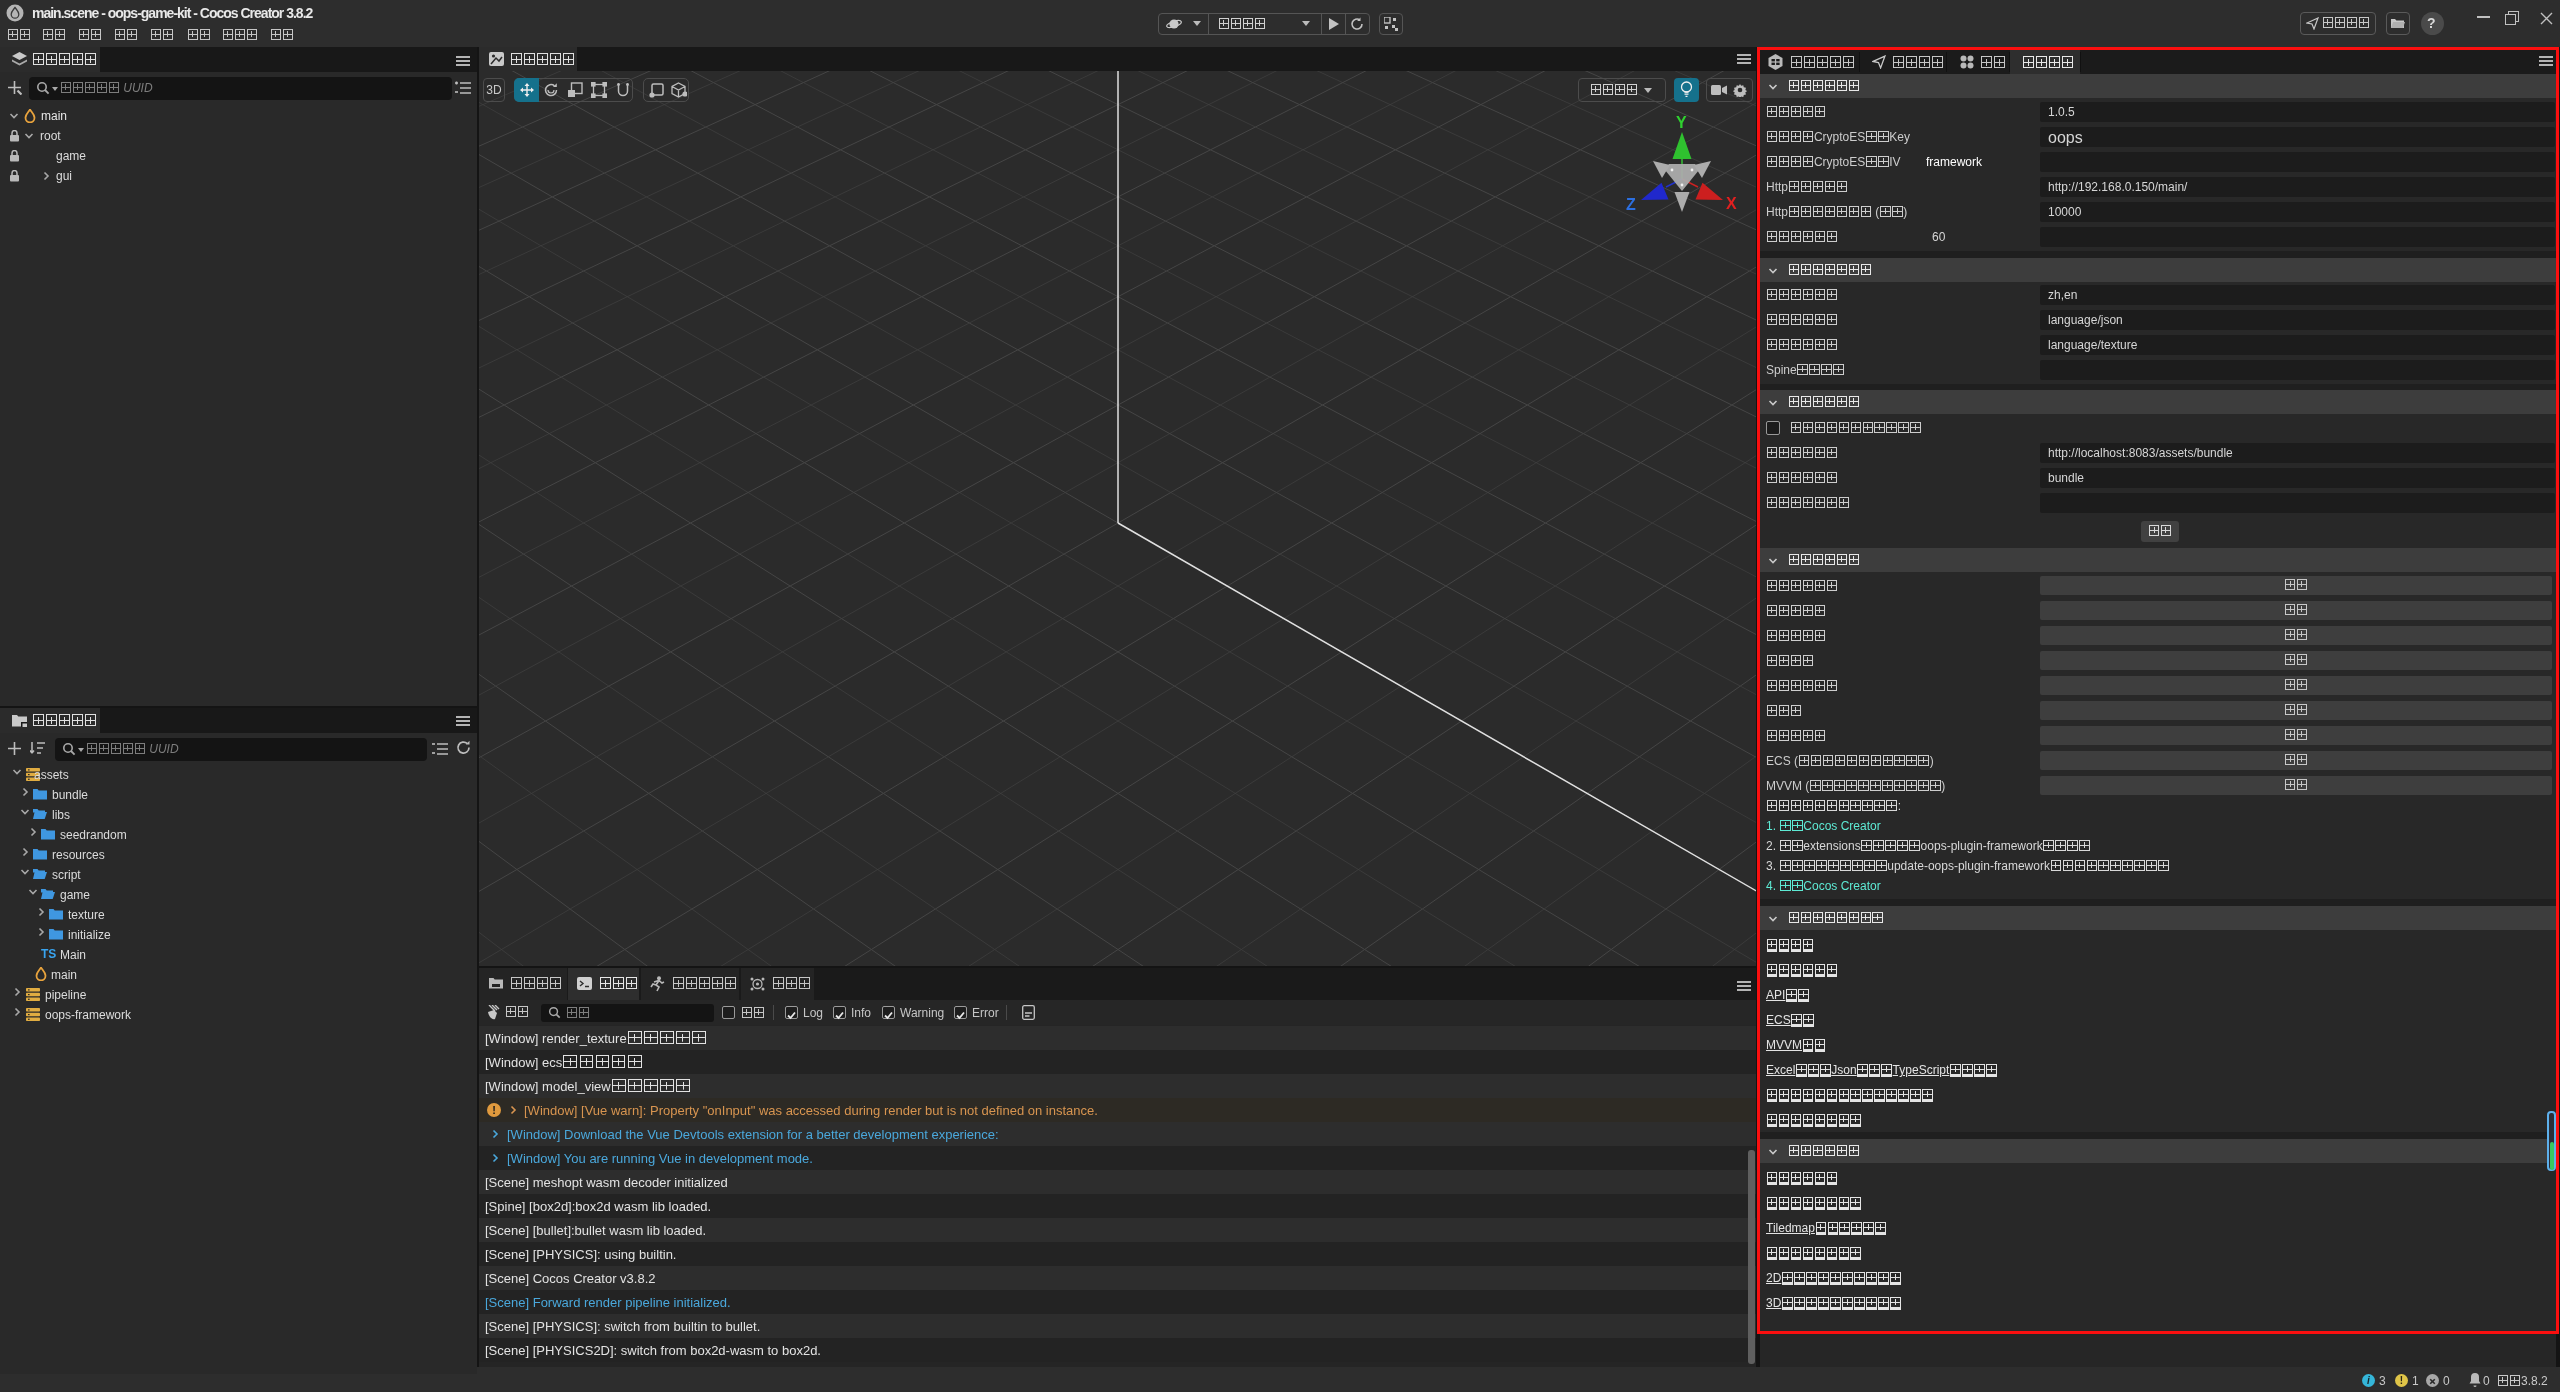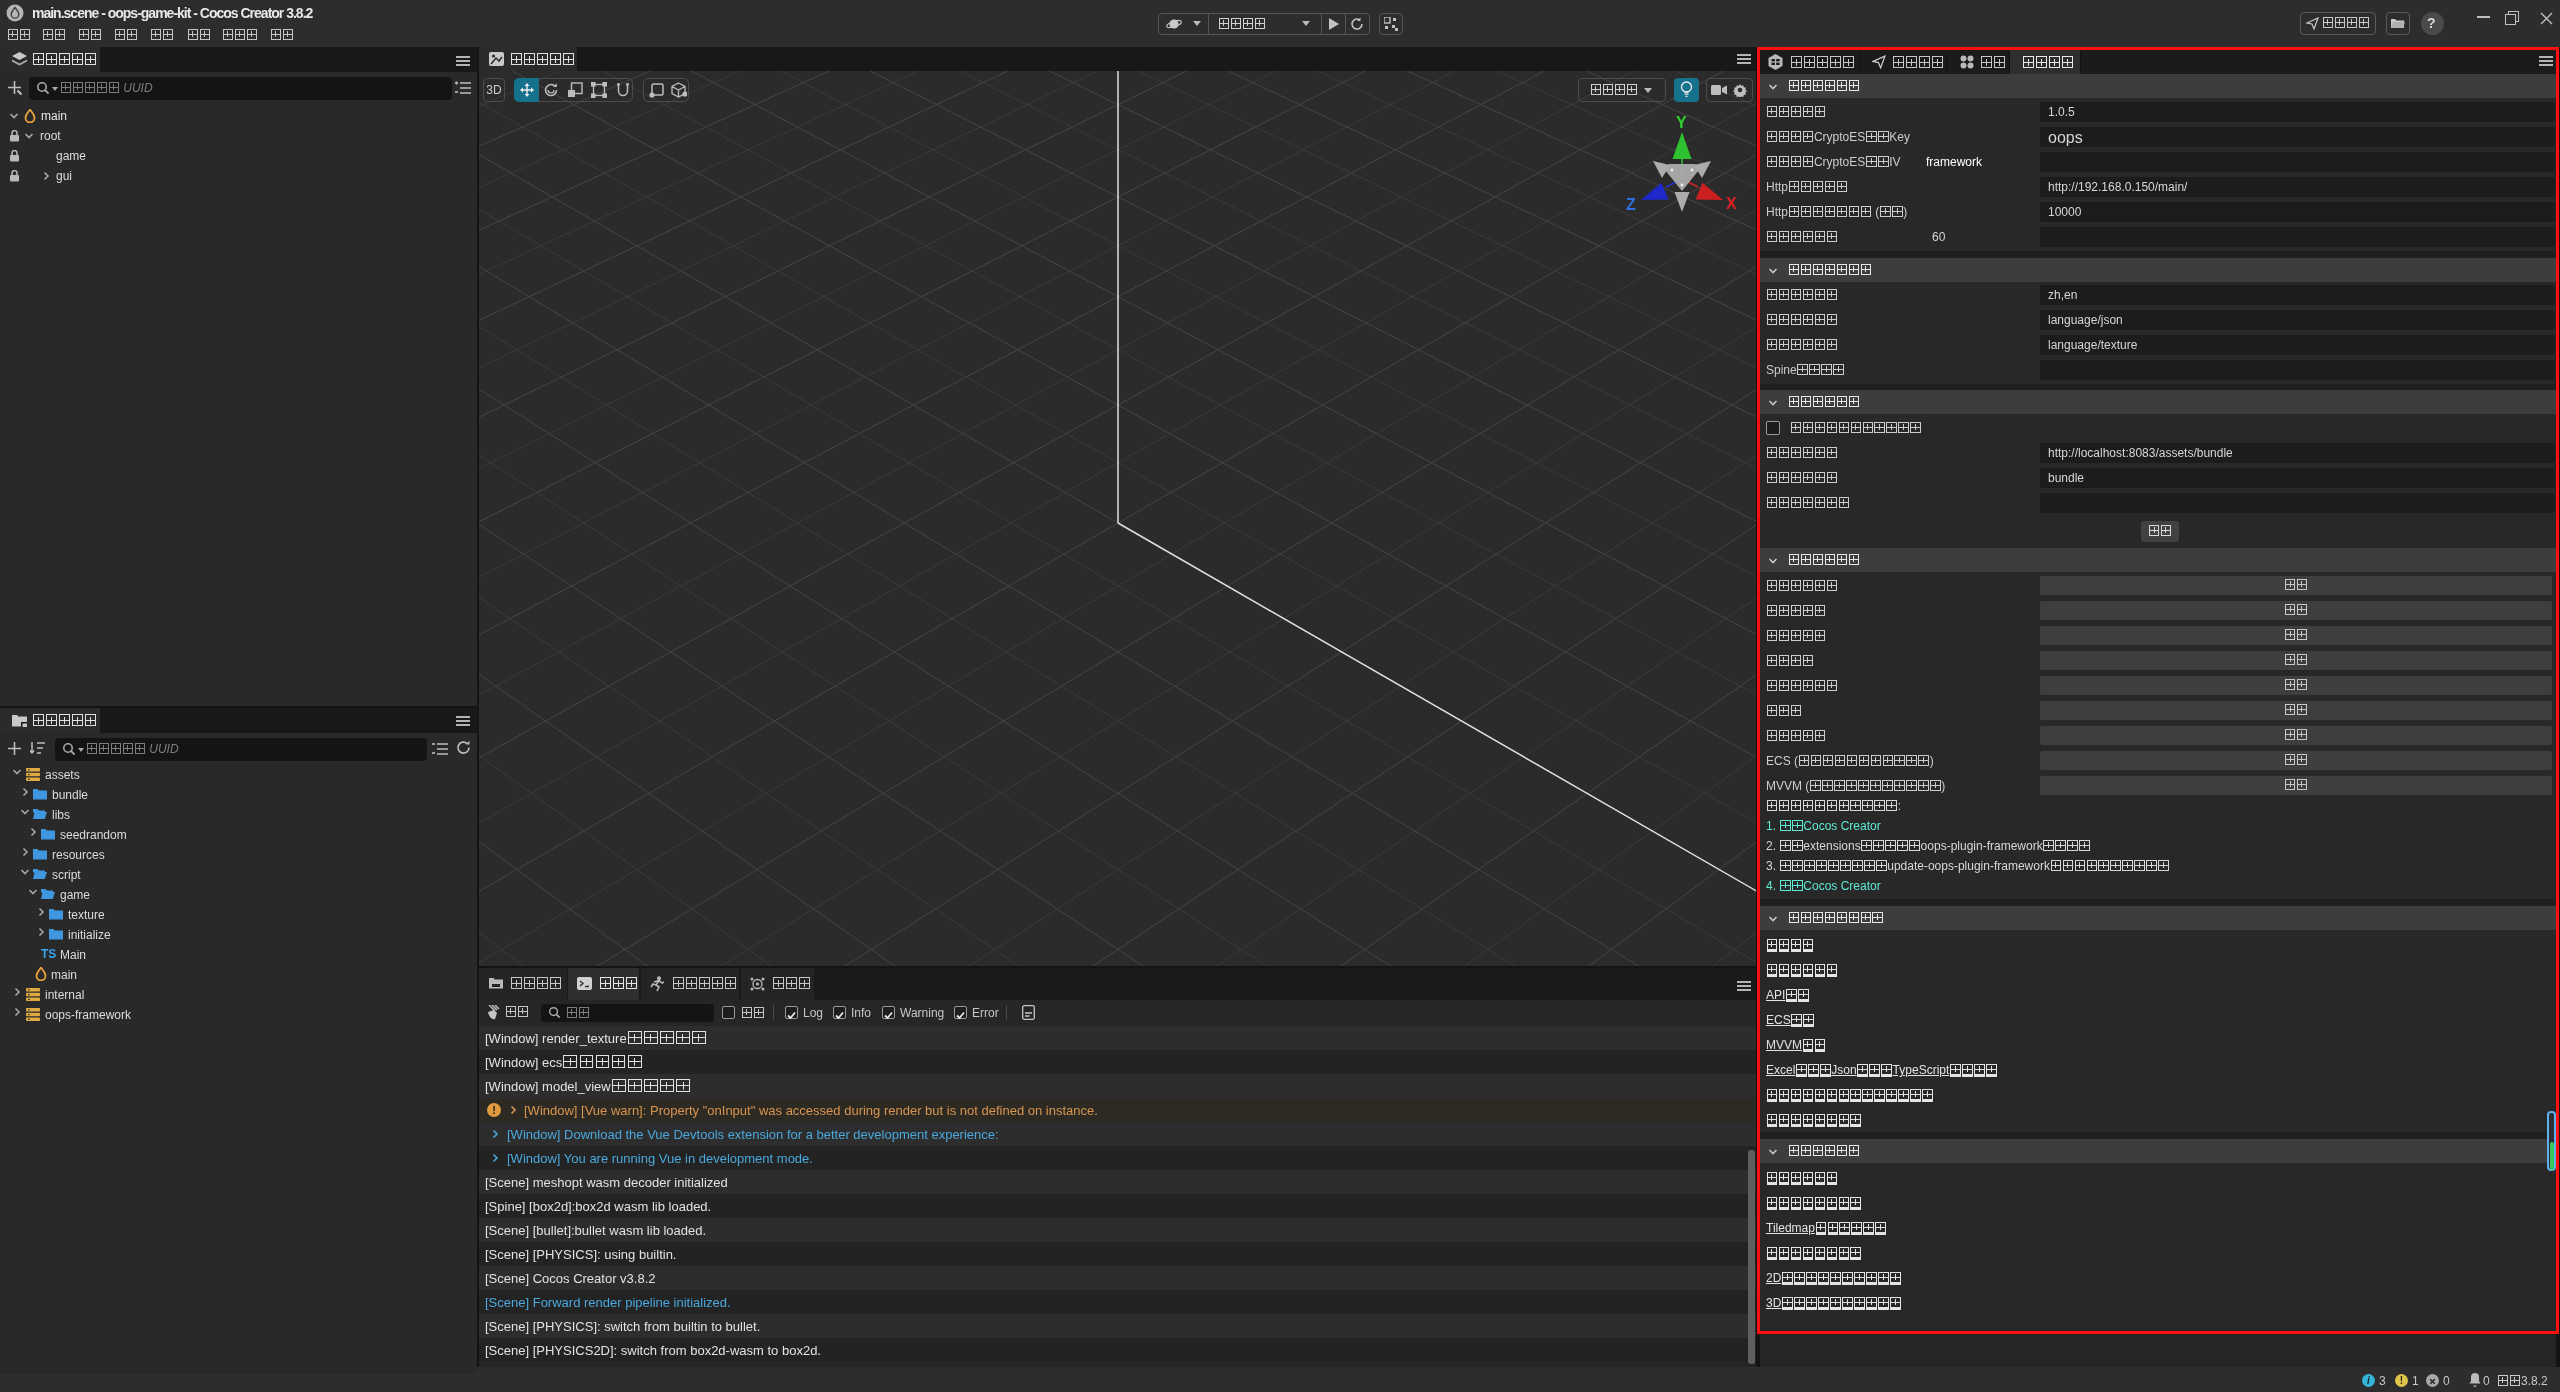--- a/index.html
+++ b/index.html
@@ -159,21 +159,21 @@
     <svg class="ab" style="left:26px;top:1px" width="14" height="13" viewBox="0 0 14 13" fill="#e0ac41">
       <rect x="0" y="0" width="14" height="3.6" rx="0.8"></rect>
       <rect x="0" y="4.7" width="14" height="3.6" rx="0.8"></rect>
       <rect x="0" y="9.4" width="14" height="3.6" rx="0.8"></rect>
       <g fill="#2b2b2b">
         <rect x="2" y="1.3" width="1.6" height="1.2"></rect>
         <rect x="2" y="6" width="1.6" height="1.2"></rect>
         <rect x="2" y="10.7" width="1.6" height="1.2"></rect>
       </g>
     </svg>
-    <div class="ab" style="left:45px;top:1px;width:120px;height:15px;color:#dcdcdc;font-size:12px;line-height:15px">assets</div>
+    <div class="ab" style="left:34px;top:1px;width:120px;height:15px;color:#dcdcdc;font-size:12px;line-height:15px">assets</div>
   </div>
 <div class="ab" style="left:0px;top:787px;width:477px;height:20px">
     <svg class="ab" style="left:20px;top:0px" width="10" height="10" viewBox="0 0 10 10">
       <path d="M3.5 1.5 L7 5 L3.5 8.5" fill="none" stroke="#a8a8a8" stroke-width="1.6"></path>
     </svg>
     <svg class="ab" style="left:33px;top:1px" width="14" height="12" viewBox="0 0 14 12" fill="#3f97e0">
       <path d="M0 1 h4.5 l1.2 1.5 H14 V11.5 H0z"></path>
     </svg>
     <div class="ab" style="left:52px;top:1px;width:120px;height:15px;color:#dcdcdc;font-size:12px;line-height:15px">bundle</div>
   </div>
@@ -260,21 +260,21 @@
     <svg class="ab" style="left:26px;top:1px" width="14" height="13" viewBox="0 0 14 13" fill="#e0ac41">
       <rect x="0" y="0" width="14" height="3.6" rx="0.8"></rect>
       <rect x="0" y="4.7" width="14" height="3.6" rx="0.8"></rect>
       <rect x="0" y="9.4" width="14" height="3.6" rx="0.8"></rect>
       <g fill="#2b2b2b">
         <rect x="2" y="1.3" width="1.6" height="1.2"></rect>
         <rect x="2" y="6" width="1.6" height="1.2"></rect>
         <rect x="2" y="10.7" width="1.6" height="1.2"></rect>
       </g>
     </svg>
-    <div class="ab" style="left:45px;top:1px;width:120px;height:15px;color:#dcdcdc;font-size:12px;line-height:15px">internal</div>
+    <div class="ab" style="left:45px;top:1px;width:120px;height:15px;color:#dcdcdc;font-size:12px;line-height:15px">pipeline</div>
   </div>
 <div class="ab" style="left:0px;top:1007px;width:477px;height:20px">
     <svg class="ab" style="left:12px;top:0px" width="10" height="10" viewBox="0 0 10 10">
       <path d="M3.5 1.5 L7 5 L3.5 8.5" fill="none" stroke="#a8a8a8" stroke-width="1.6"></path>
     </svg>
     <svg class="ab" style="left:26px;top:1px" width="14" height="13" viewBox="0 0 14 13" fill="#e0ac41">
       <rect x="0" y="0" width="14" height="3.6" rx="0.8"></rect>
       <rect x="0" y="4.7" width="14" height="3.6" rx="0.8"></rect>
       <rect x="0" y="9.4" width="14" height="3.6" rx="0.8"></rect>
       <g fill="#2b2b2b">

